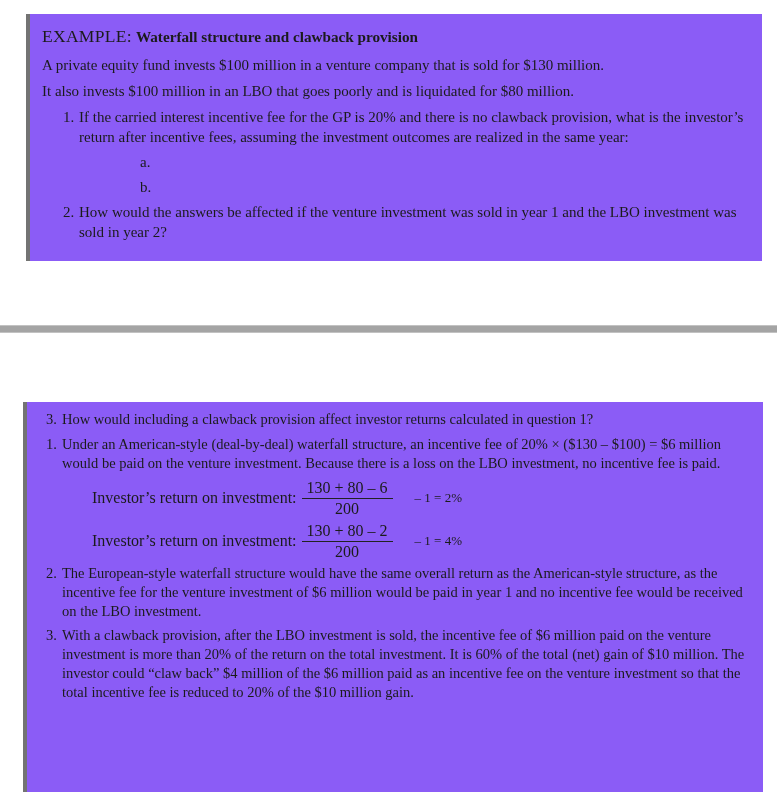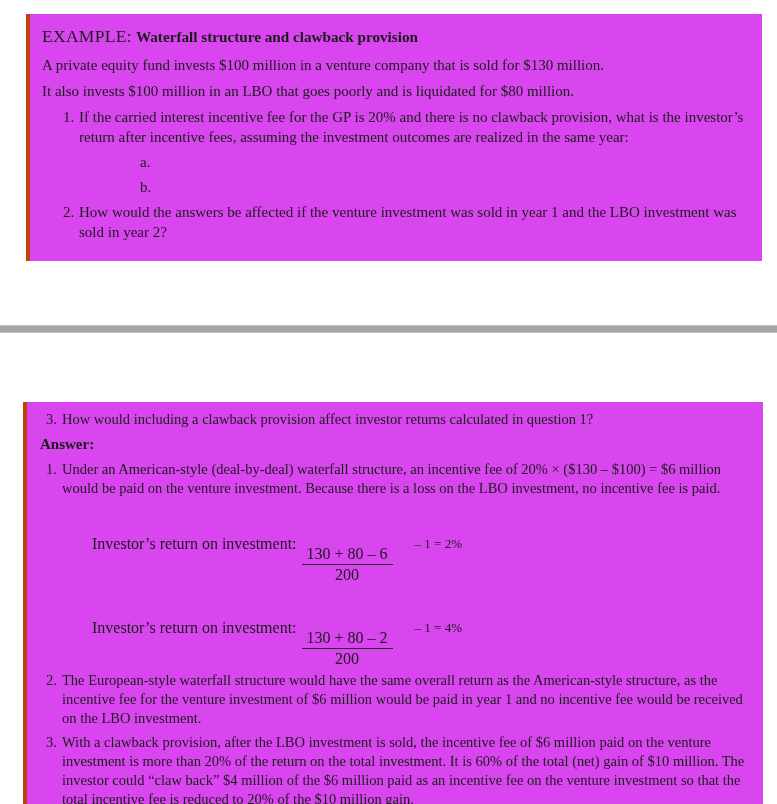--- a/index.html
+++ b/index.html
@@ -10,22 +10,22 @@
   body {
     width: 777px;
     height: 804px;
     position: relative;
     font-family: "Liberation Serif", "DejaVu Serif", serif;
     color: #1b1b1b;
     -webkit-font-smoothing: antialiased;
   }
   .panel {
     position: absolute;
-    background: #d946ef;
-    border-left: 4px solid #c2410c;
+    background: #8b5cf6;
+    border-left: 4px solid #737373;
     box-sizing: border-box;
   }
   #panel1 {
     top: 14px; left: 26px; width: 736px; min-height: 247px;
     padding: 9px 18px 10px 12px;
   }
   #panel2 {
     top: 402px; left: 23px; width: 740px; min-height: 390px;
     padding: 8px 15px 8px 13px;
   }
@@ -53,21 +53,21 @@
   .formula-row {
     display: flex; align-items: center;
     margin: 2px 0 3px 52px;
   }
   .flabel { font-size: 16px; white-space: nowrap; }
   .frac {
     display: inline-flex; flex-direction: column;
     text-align: center; font-size: 16px; line-height: 19px;
     margin-left: 5px;
   }
-  .fnum { border-bottom: 1.5px solid #222222; padding: 0 5px 1px 5px; margin-top: 41px; }
+  .fnum { border-bottom: 1.5px solid #222222; padding: 0 5px 1px 5px; }
   .fden { padding-top: 0px; }
   .fsuffix { font-size: 13px; margin-left: 22px; white-space: nowrap; }
 
   #divider {
     position: absolute;
     top: 325px; left: 0; width: 777px; height: 8px;
     background: #a4a4a4;
     border-top: 1px solid #c2c2c2;
     border-bottom: 1px solid #c2c2c2;
     box-sizing: border-box;
@@ -101,21 +101,20 @@
 </div>
 
 <div id="divider"></div>
 
 <div class="panel" id="panel2">
   <div class="li q3row">
     <span class="num">3.</span>
     <div class="txt">How would including a clawback provision affect investor returns calculated in question 1?</div>
   </div>
 
-  <div class="answer-label">Answer:</div>
 
   <div class="li">
     <span class="num">1.</span>
     <div class="txt">Under an American-style (deal-by-deal) waterfall structure, an incentive fee of 20% × ($130 – $100) = $6 million would be paid on the venture investment. Because there is a loss on the LBO investment, no incentive fee is paid.</div>
   </div>
 
   <div class="formula-row">
     <span class="flabel">Investor’s return on investment:</span>
     <span class="frac">
       <span class="fnum">130 + 80 – 6</span>

